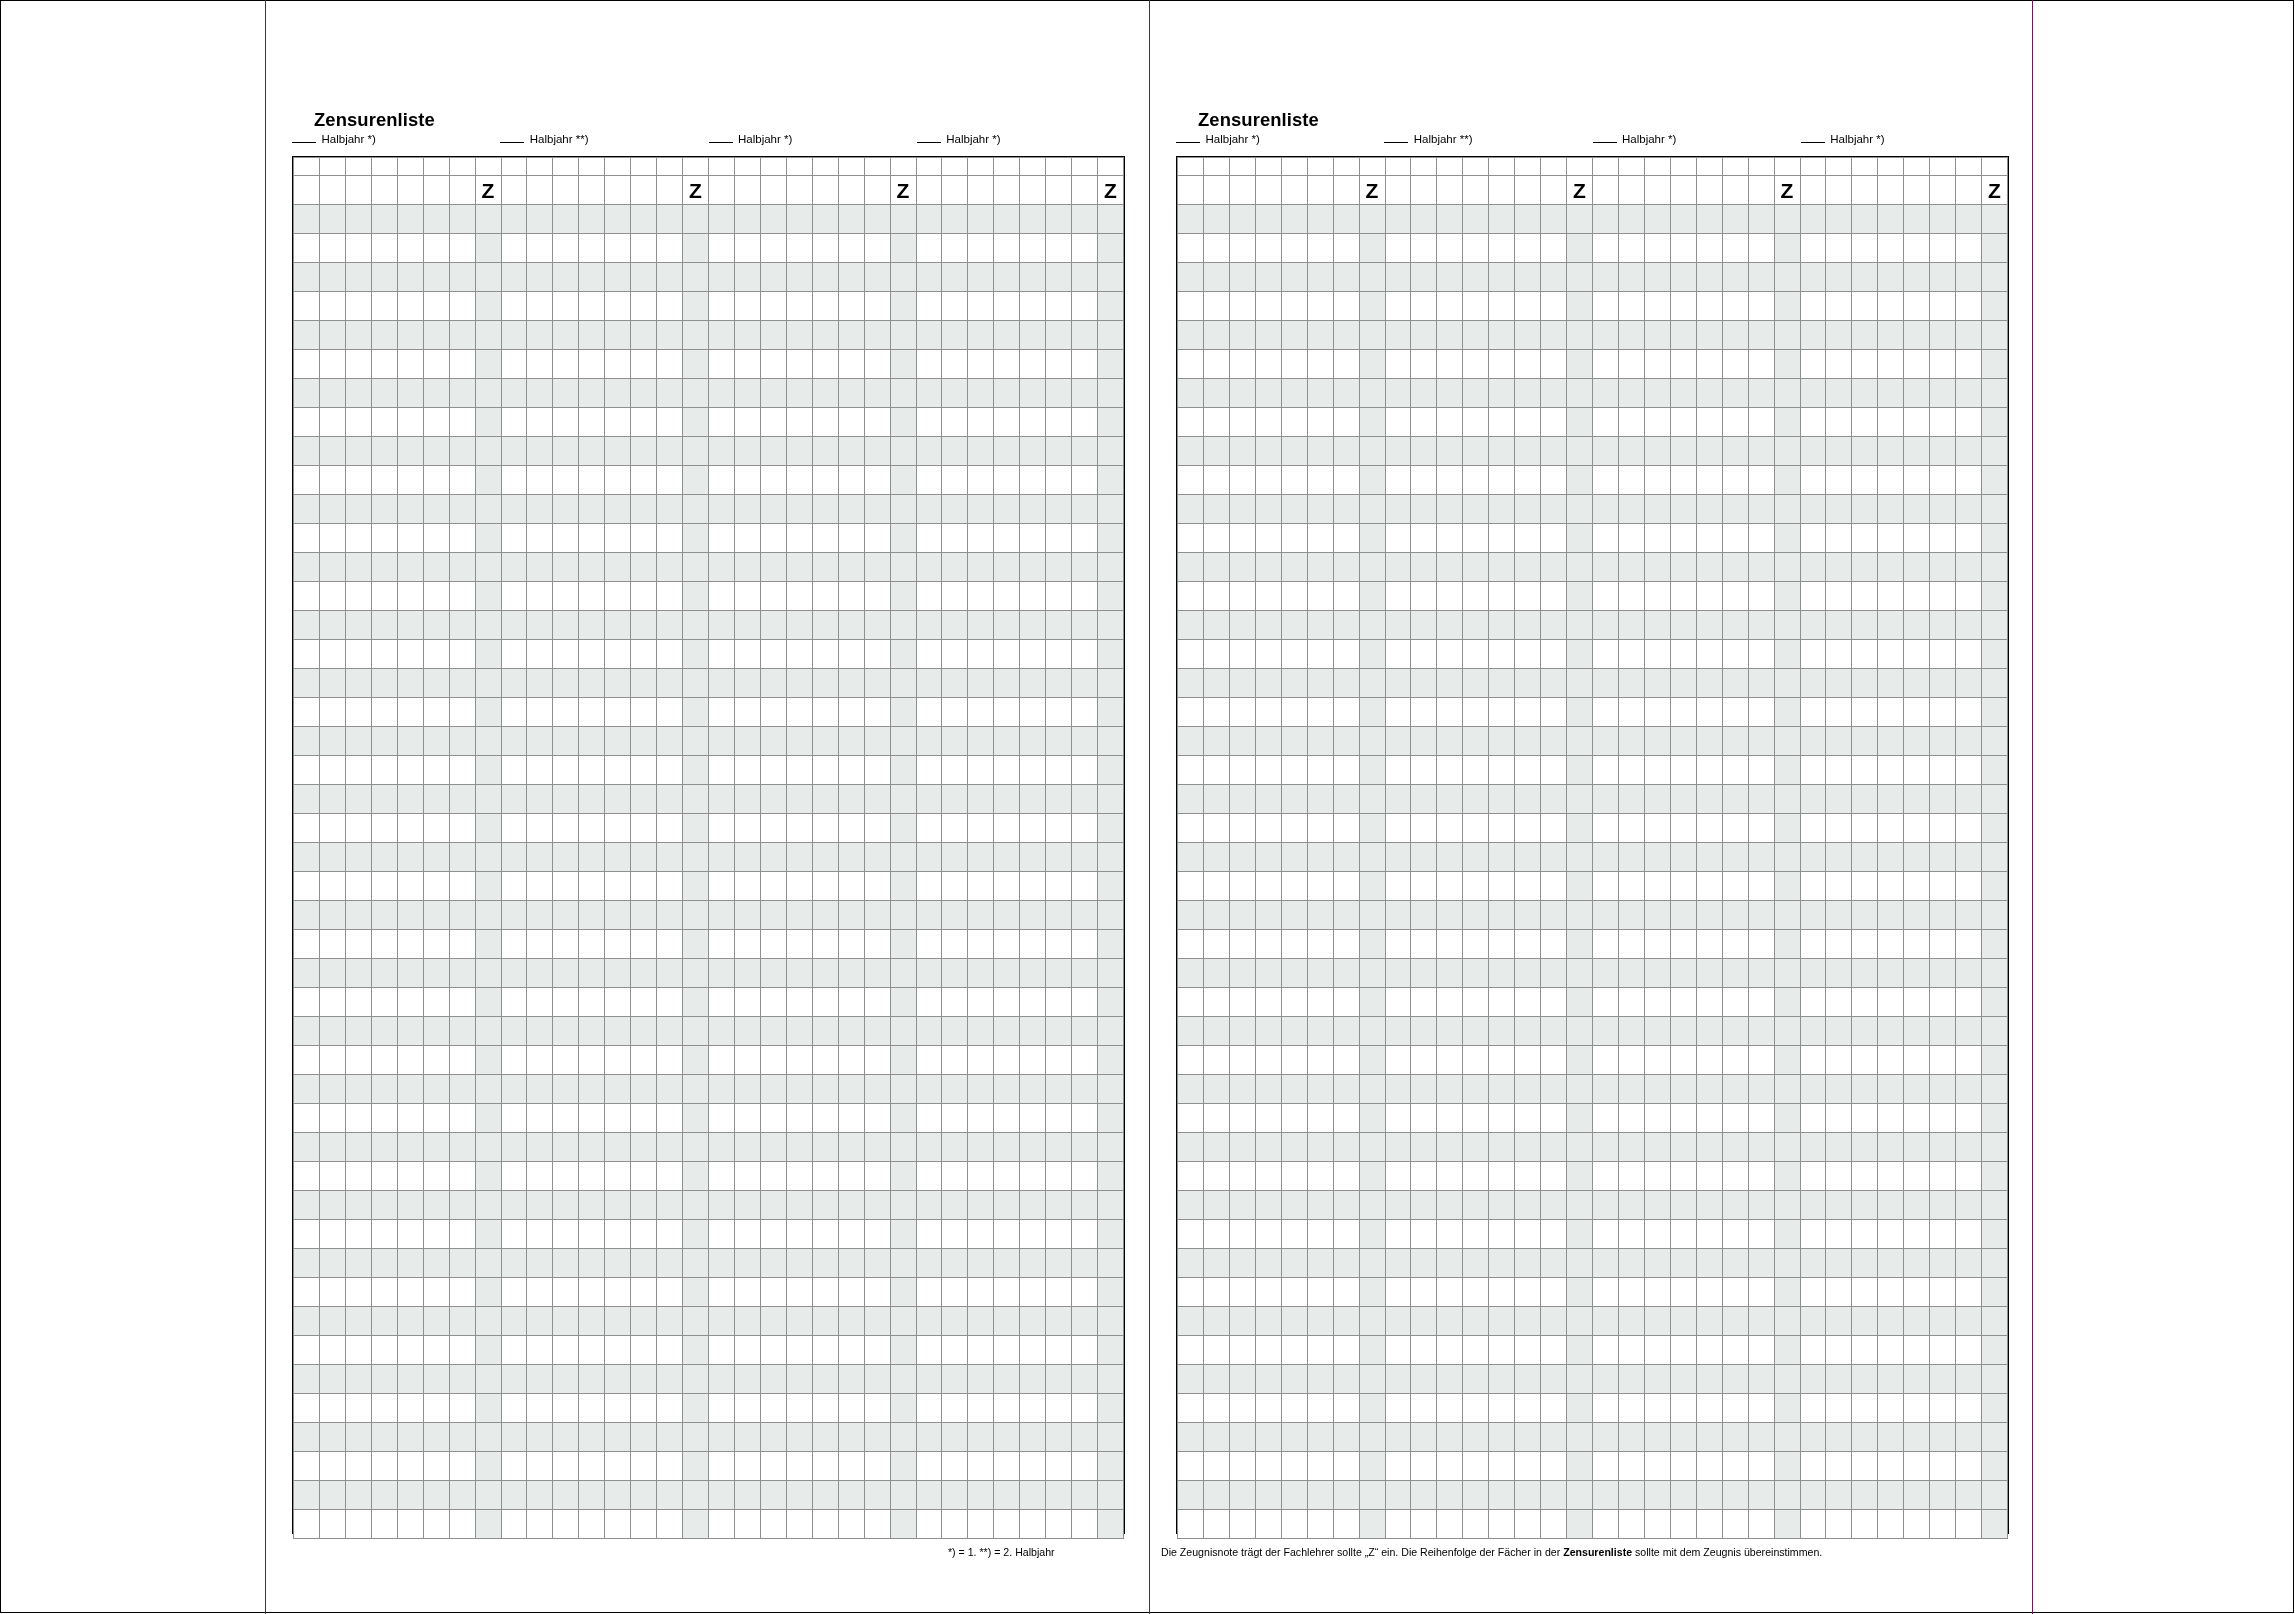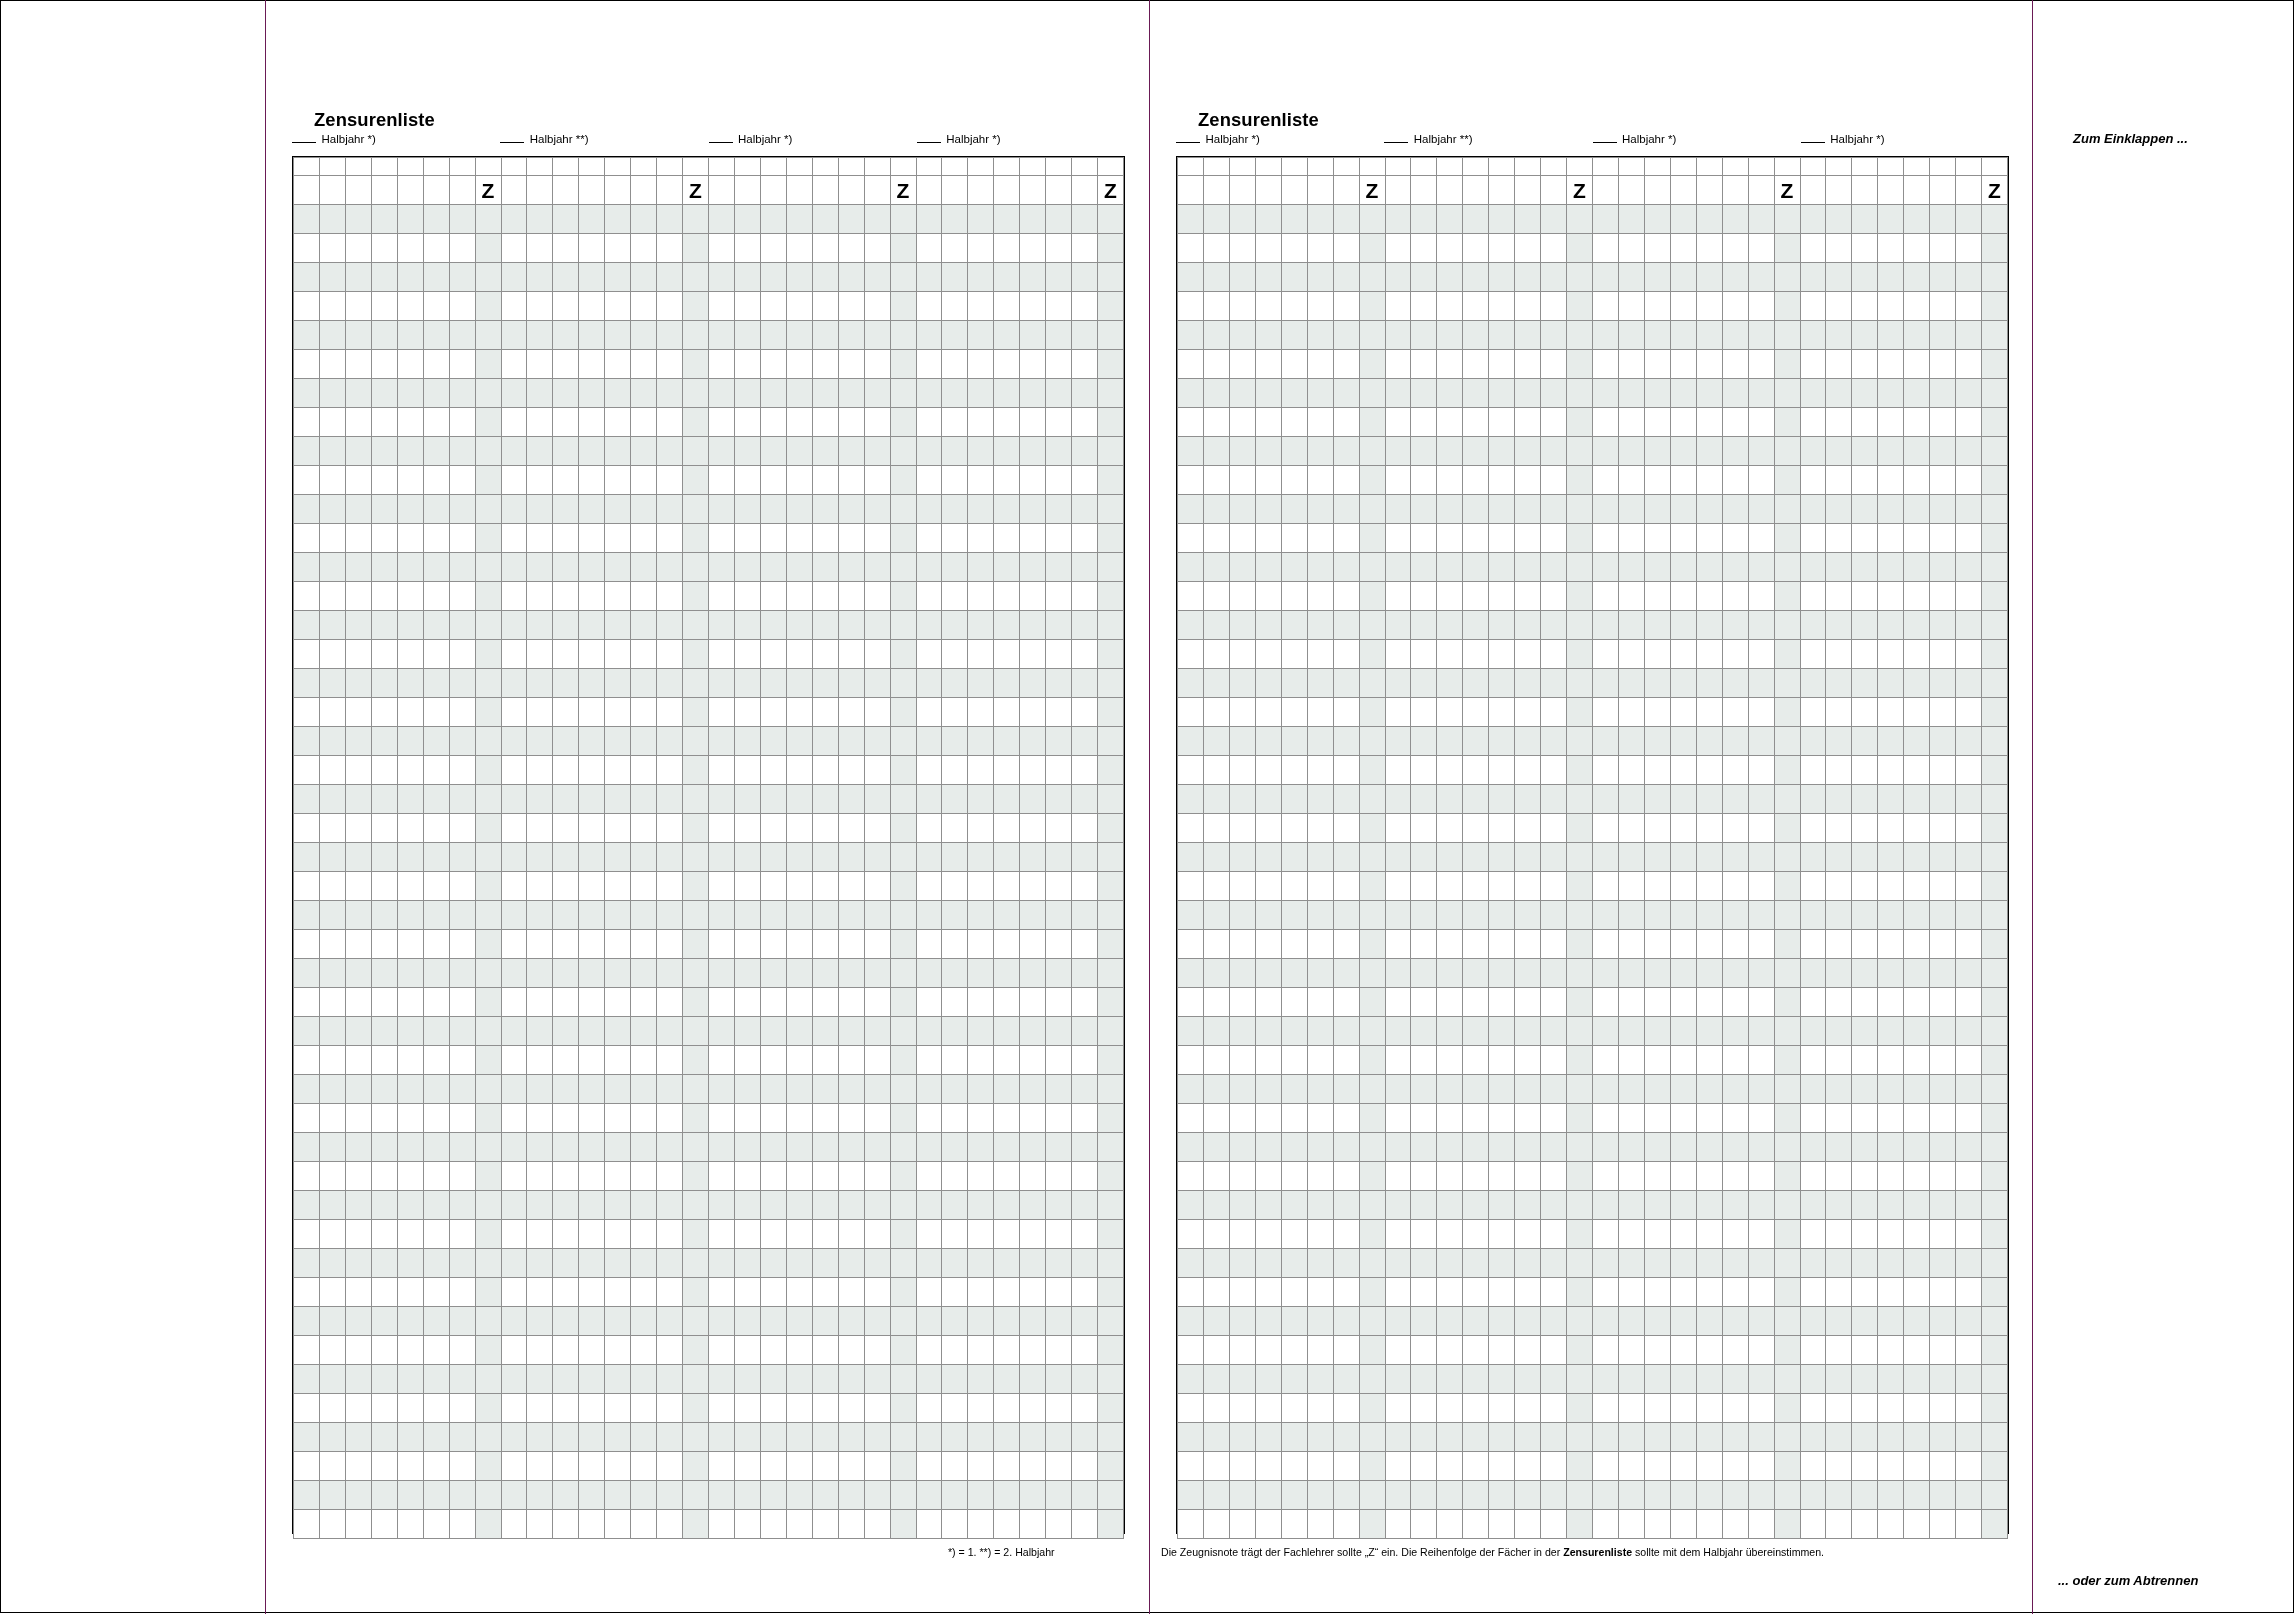--- a/index.html
+++ b/index.html
@@ -3540,22 +3540,18 @@
               <td class="white"></td>
               <td class="white"></td>
               <td class="white"></td>
               <td class="white"></td>
               <td class="shade"></td>
             </tr>
           </tbody>
         </table>
       </div>
 
-    <div class="footnote" id="footnote-right" style="left: 11px; top: 1546px;"><span>Die Zeugnisnote trägt der Fachlehrer sollte „Z“ ein. Die Reihenfolge der Fächer in der </span><b>Zensurenliste</b><span> sollte mit dem Halbjahr übereinstimmen.</span></div>
+    <div class="footnote" id="footnote-right" style="left: 11px; top: 1546px;"><span>Die Zeugnisnote trägt der Fachlehrer sollte „Z“ ein. Die Reihenfolge der Fächer in der </span><b>Zensurenliste</b><span> sollte mit dem Zeugnis übereinstimmen.</span></div>
   </div>
 
-  <div class="panel panel-flap">
-    <div class="flap-label" style="left: 39px; top: 131px;">Zum Einklappen ...</div>
-    <div class="flap-label" style="left: 24px; top: 1573px;">... oder zum Abtrennen</div>
-  </div>
 
 </div>
 
 
 </body></html>

